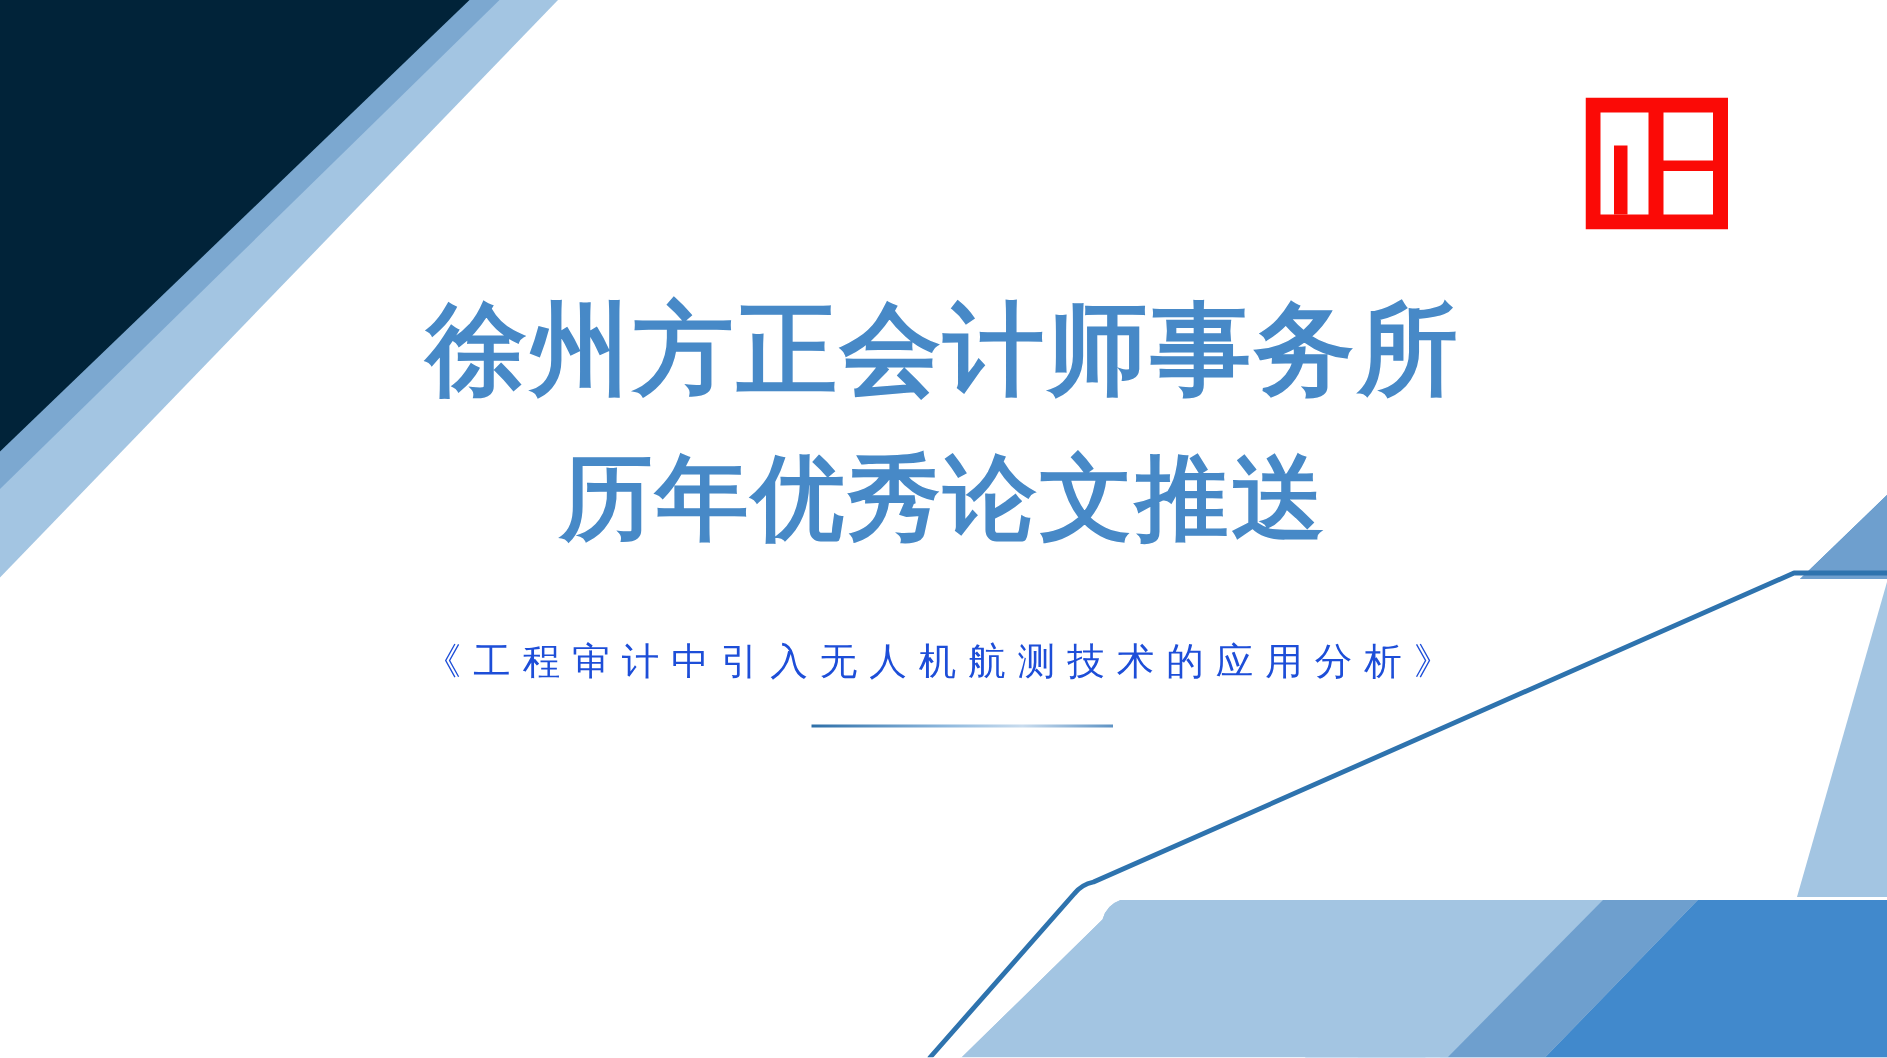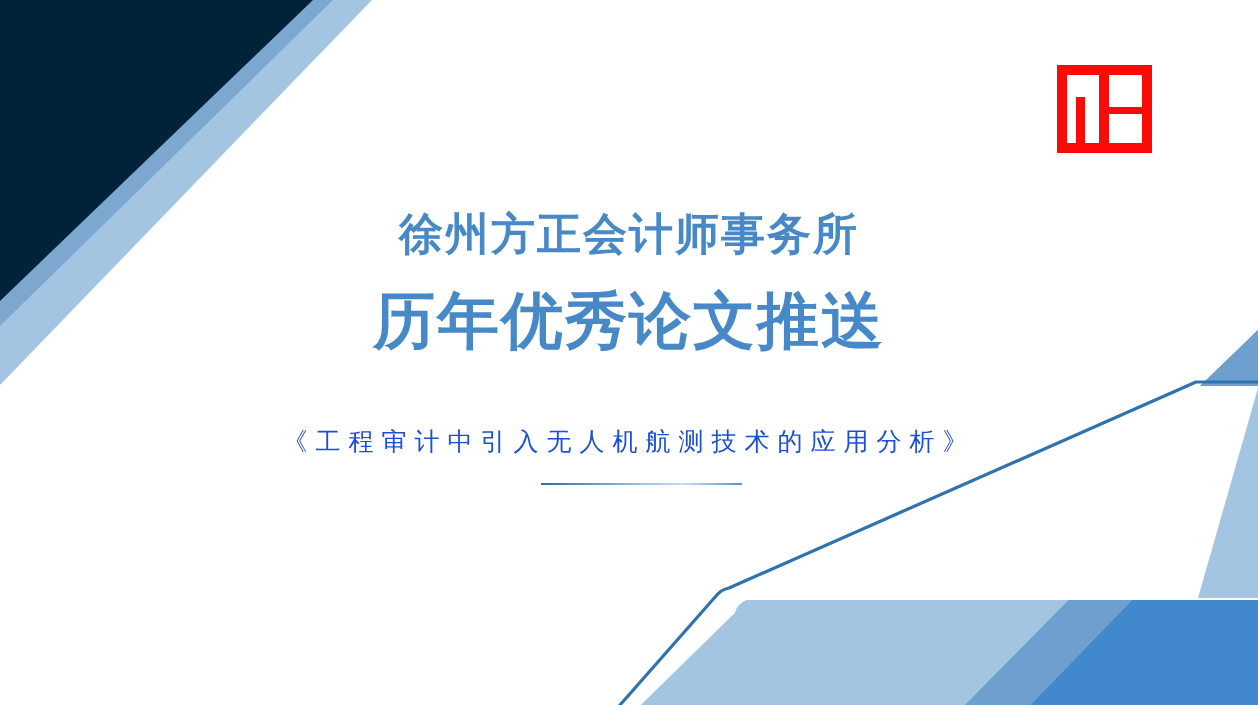--- a/index.html
+++ b/index.html
@@ -47,25 +47,25 @@
     width: 100%;
     text-align: center;
     font-weight: bold;
     color: #4789C7;
     letter-spacing: 2px;
     white-space: nowrap;
     font-family: "Liberation Sans", "DejaVu Sans", sans-serif;
   }
   #title-line-1 {
     top: 194px;
-    font-size: 44px;
+    font-size: 67px;
     line-height: 80px;
   }
   #title-line-2 {
-    top: 284px;
+    top: 296px;
     font-size: 62px;
     line-height: 74px;
   }
   #subtitle {
     position: absolute;
     top: 424px;
     width: 100%;
     text-align: center;
     font-size: 25px;
     line-height: 34px;

